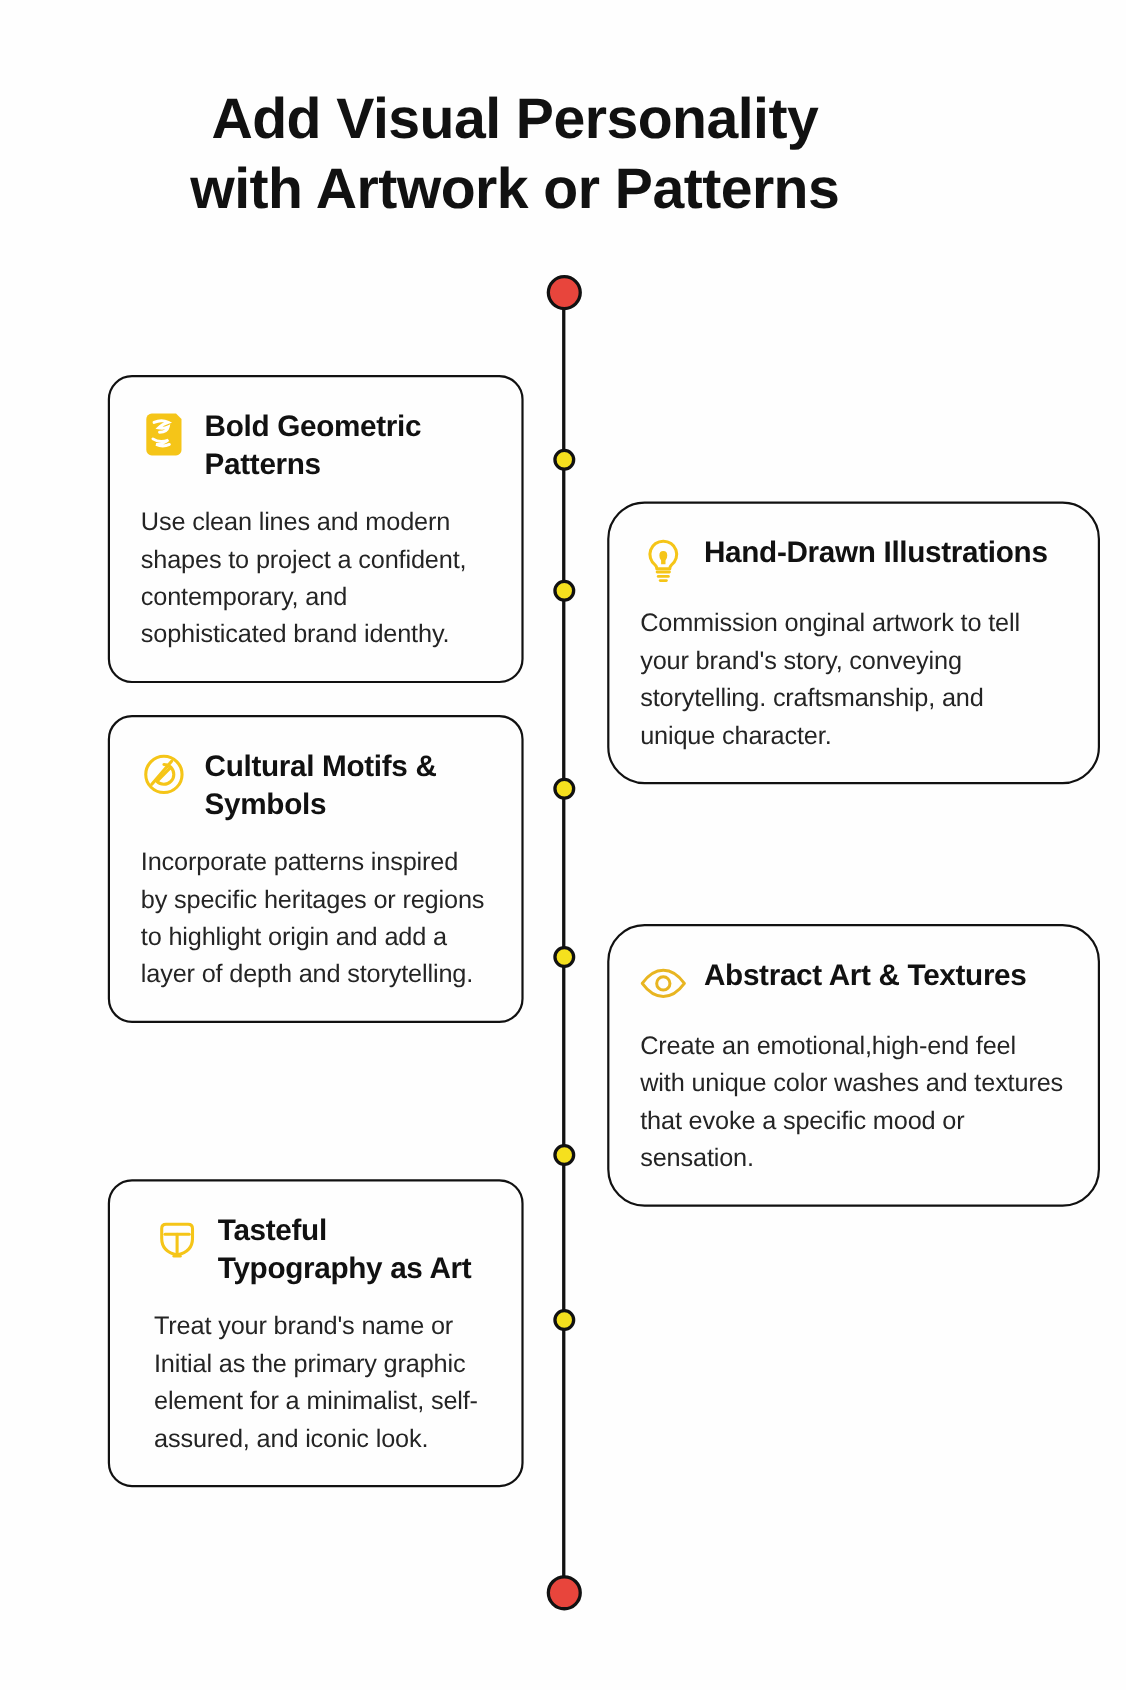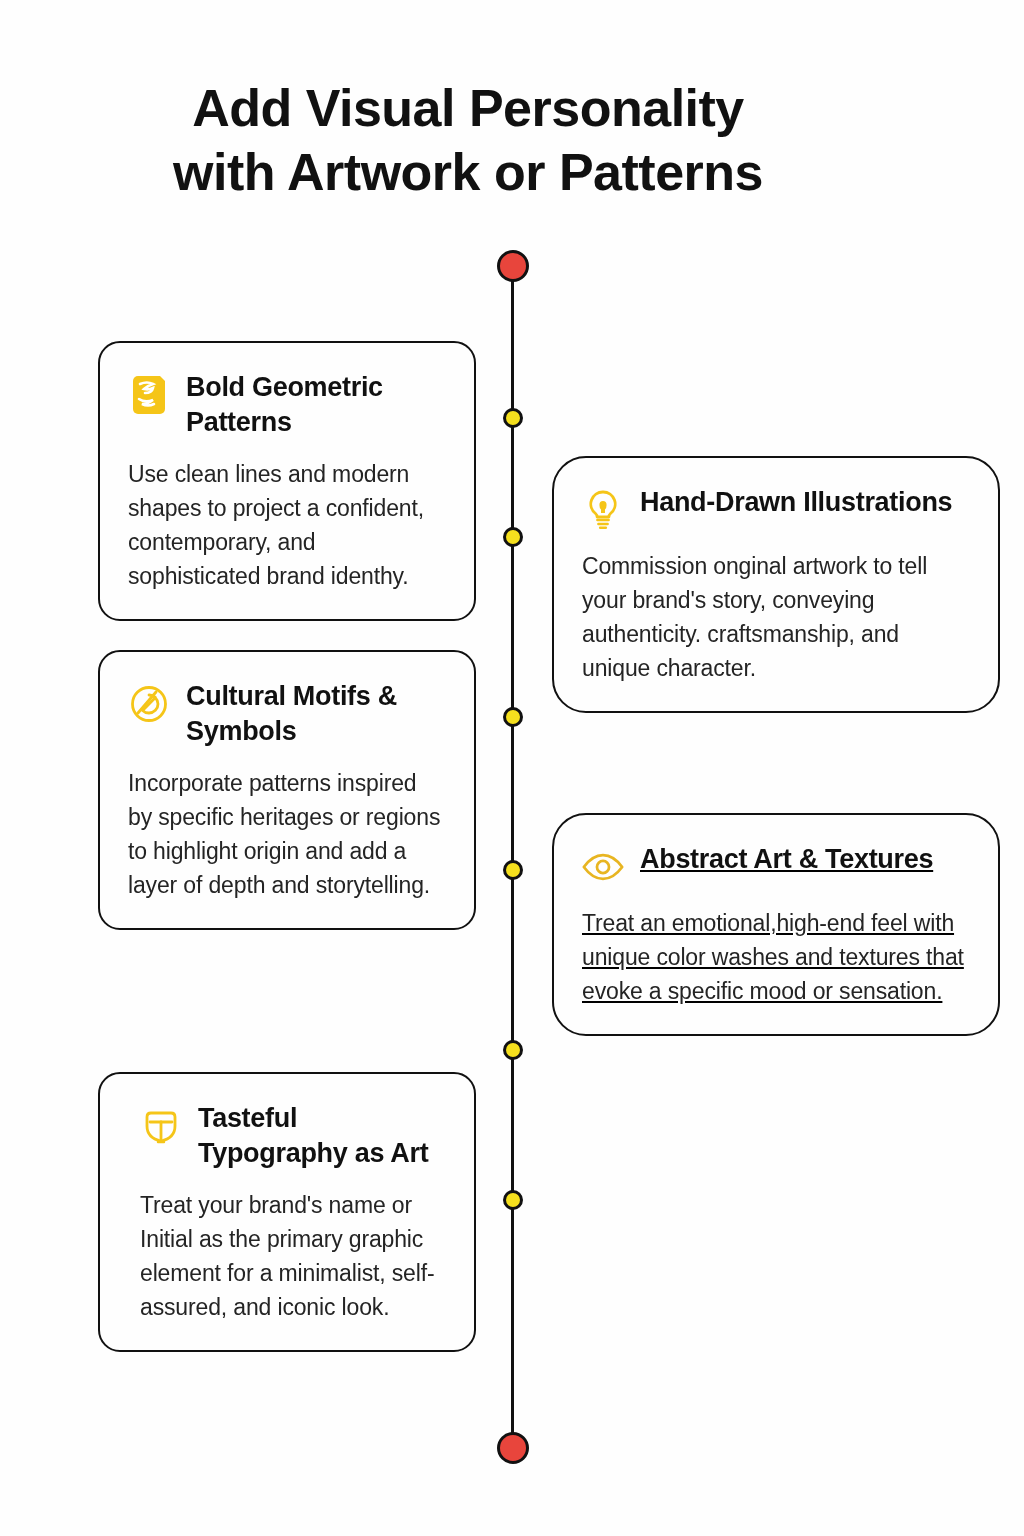--- a/index.html
+++ b/index.html
@@ -110,21 +110,21 @@
     line-height: 34px;
     color: #242424;
     letter-spacing: -0.15px;
   }
 
   
   #card-bold-geometric      { top: 341px;  }
   #card-cultural-motifs     { top: 650px;  }
   #card-tasteful-typography { top: 1072px; padding-left: 40px; }
   #card-hand-drawn          { top: 456px;  }
-  #card-abstract-art        { top: 813px; text-decoration: underline;  }
+  #card-abstract-art        { top: 840px;  }
 </style>
 </head>
 <body>
 
 <div id="page">
 
   <div class="title-block">
     <div class="title-line">Add Visual Personality</div>
     <div class="title-line">with Artwork or Patterns</div>
   </div>
@@ -189,29 +189,29 @@
         <svg width="36" height="42" viewBox="0 0 36 42">
           <path d="M18 3 a12 12 0 0 1 7.5 21.5 q-1.6 1.4 -1.6 3.5 h-11.8 q0 -2.1 -1.6 -3.5 A12 12 0 0 1 18 3 z" fill="none" stroke="#F5C518" stroke-width="2.8" stroke-linejoin="round"></path>
           <path d="M18 12 q3.6 0 3.6 4 q0 3 -1.6 4.6 v3.4 h-4 v-3.4 q-1.6 -1.6 -1.6 -4.6 q0 -4 3.6 -4 z" fill="#F5C518"></path>
           <path d="M12.4 31 h11.2" fill="none" stroke="#F5C518" stroke-width="2.6" stroke-linecap="round"></path>
           <path d="M13.4 35 h9.2" fill="none" stroke="#F5C518" stroke-width="2.6" stroke-linecap="round"></path>
           <path d="M15.2 38.8 h5.6" fill="none" stroke="#F5C518" stroke-width="2.6" stroke-linecap="round"></path>
         </svg>
       </span>
       <div class="card-title">Hand-Drawn Illustrations</div>
     </div>
-    <div class="card-body">Commission onginal artwork to tell your brand's story, conveying authenticity. craftsmanship, and unique character.</div>
+    <div class="card-body">Commission onginal artwork to tell your brand's story, conveying storytelling. craftsmanship, and unique character.</div>
   </div>
 
   <div class="card right" id="card-abstract-art">
     <div class="card-head">
       <span class="card-icon">
         <svg width="46" height="32" viewBox="0 0 46 32">
           <path d="M2 16 q9.5 -13 21 -13 q11.5 0 21 13 q-9.5 13 -21 13 q-11.5 0 -21 -13 z" fill="none" stroke="#E8B521" stroke-width="3" stroke-linejoin="round"></path>
           <circle cx="23" cy="16" r="6.6" fill="none" stroke="#E8B521" stroke-width="3"></circle>
         </svg>
       </span>
       <div class="card-title">Abstract Art &amp; Textures</div>
     </div>
-    <div class="card-body">Treat an emotional,high-end feel with unique color washes and textures that evoke a specific mood or sensation.</div>
+    <div class="card-body">Create an emotional,high-end feel with unique color washes and textures that evoke a specific mood or sensation.</div>
   </div>
 
 </div>
 
 </body></html>

